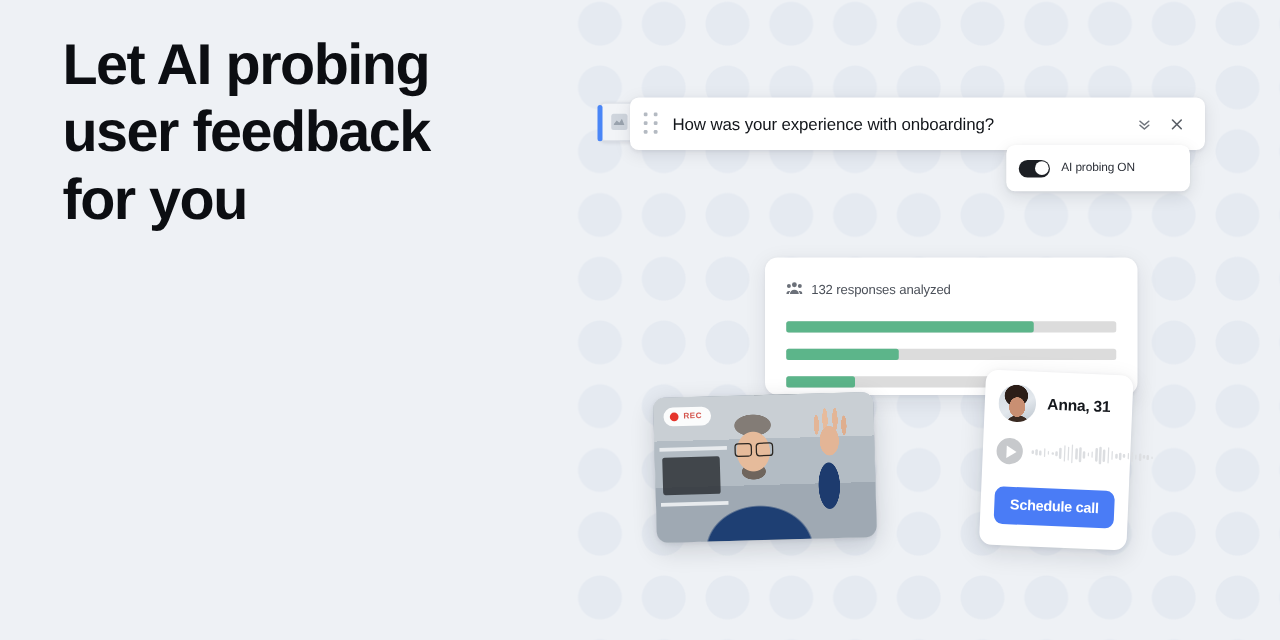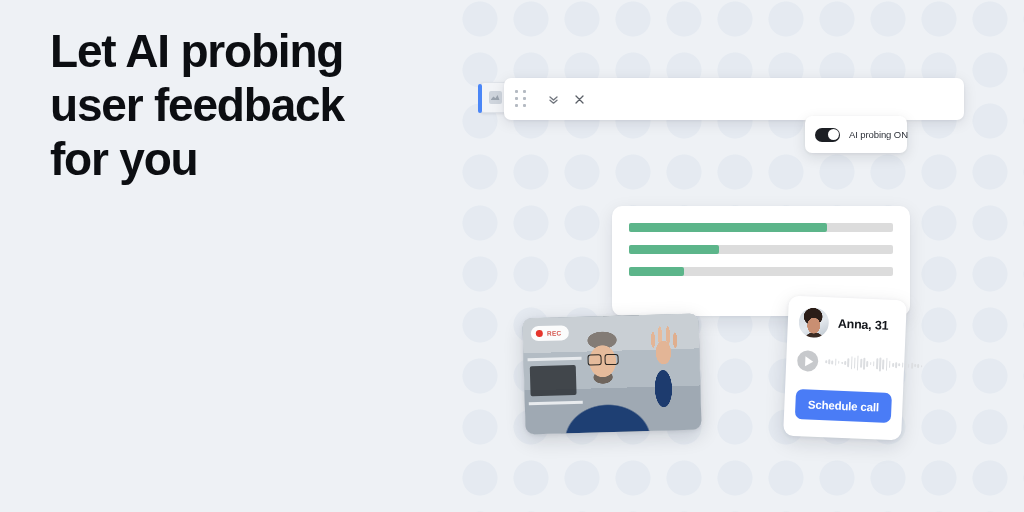--- a/index.html
+++ b/index.html
@@ -114,21 +114,21 @@
     display: flex; align-items: center; justify-content: center;
     margin-left: 4px;
     cursor: pointer;
   }
   .qb-icon svg { display: block; }
 
   
   .probing-card {
     position: absolute;
     left: 345px; top: 116px;
-    width: 102px; height: 37px;
+    width: 147px; height: 37px;
     background: #ffffff;
     border-radius: 7px;
     box-shadow: 0 4px 14px rgba(16,24,40,.11), 0 1px 3px rgba(16,24,40,.06);
     display: flex;
     align-items: center;
     padding: 0 10px;
     gap: 9px;
   }
   .toggle {
     width: 25px; height: 14px;
@@ -369,39 +369,53 @@
 
   <div class="question-bar">
     <span class="drag-handle">
       <span></span>
         <span></span>
         <span></span>
         <span></span>
         <span></span>
         <span></span>
     </span>
+    <span class="question-text">How was your experience with onboarding?</span>
     <span class="qb-icon">
       <svg width="13" height="13" viewBox="0 0 13 13" fill="none">
         <path d="M3 4 L6.5 7 L10 4" stroke="#70757d" stroke-width="1.3" stroke-linecap="round" stroke-linejoin="round"></path>
         <path d="M3 7.2 L6.5 10.2 L10 7.2" stroke="#70757d" stroke-width="1.3" stroke-linecap="round" stroke-linejoin="round"></path>
       </svg>
     </span>
     <span class="qb-icon">
       <svg width="13" height="13" viewBox="0 0 13 13" fill="none">
         <path d="M3 3 L10 10 M10 3 L3 10" stroke="#5a5f67" stroke-width="1.3" stroke-linecap="round"></path>
       </svg>
     </span>
   </div>
 
   <div class="probing-card">
     <span class="toggle"></span>
     <span class="probing-label">AI probing ON</span>
   </div>
 
   <div class="responses-card">
+    <div class="responses-head">
+      <span>
+        <svg width="13" height="11" viewBox="0 0 14 11" fill="#6b7079">
+          <circle cx="7" cy="2.6" r="2.1"></circle>
+          <circle cx="2.3" cy="3.6" r="1.7"></circle>
+          <circle cx="11.7" cy="3.6" r="1.7"></circle>
+          <path d="M3.2 10.5 C3.2 8.3 4.8 6.9 7 6.9 C9.2 6.9 10.8 8.3 10.8 10.5 Z"></path>
+          <path d="M0 10.5 C0 8.9 1 7.9 2.4 7.9 C2.8 7.9 3.1 8 3.4 8.1 C2.7 8.8 2.3 9.6 2.2 10.5 Z"></path>
+          <path d="M14 10.5 C14 8.9 13 7.9 11.6 7.9 C11.2 7.9 10.9 8 10.6 8.1 C11.3 8.8 11.7 9.6 11.8 10.5 Z"></path>
+        </svg>
+      </span>
+      <span class="responses-label">132 responses analyzed</span>
+    </div>
     <div class="bars">
       <div class="bar-track">
         <div class="bar-fill" style="width: 75%;"></div>
       </div>
       <div class="bar-track">
         <div class="bar-fill" style="width: 34%;"></div>
       </div>
       <div class="bar-track">
         <div class="bar-fill" style="width: 21%;"></div>
       </div>

